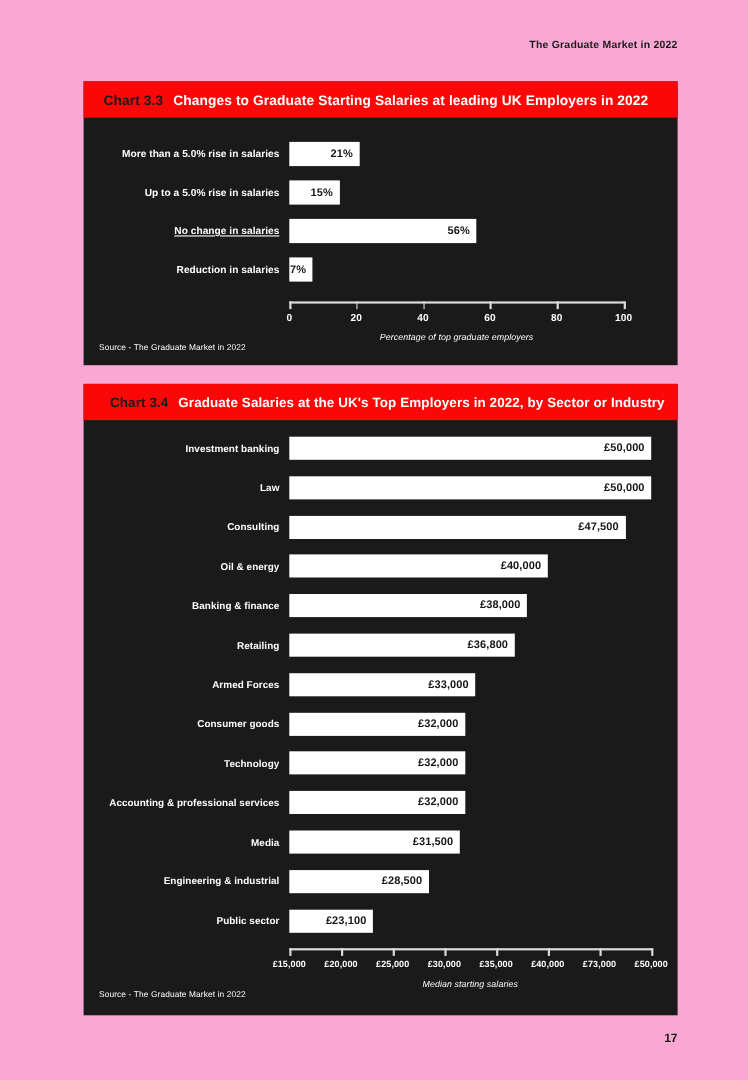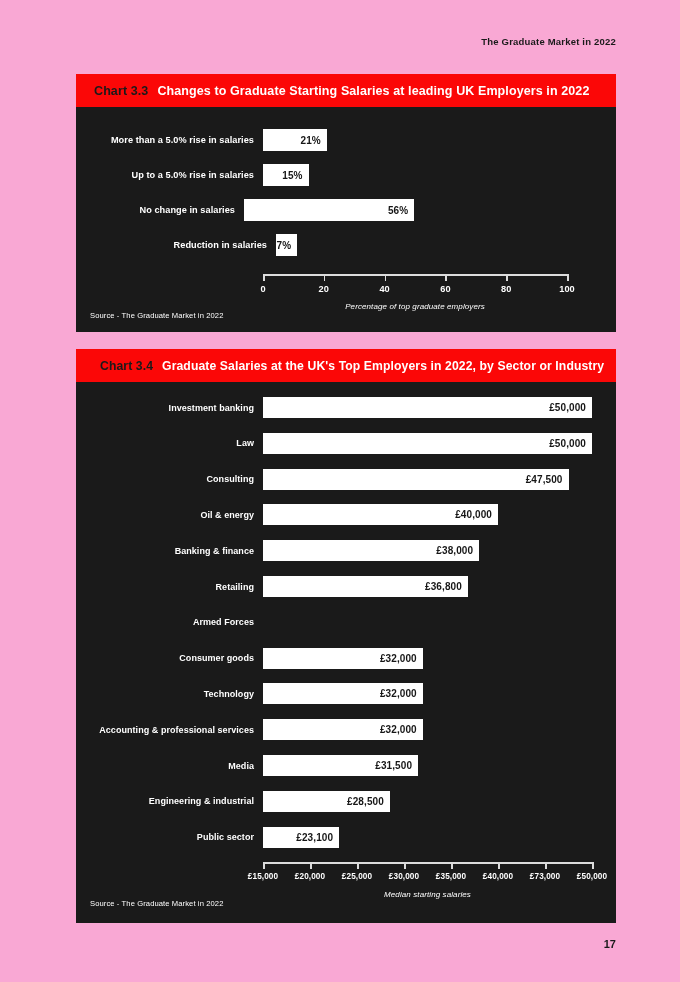--- a/index.html
+++ b/index.html
@@ -109,26 +109,26 @@
             <span class="bar-value">21%</span>
           </div>
         </div>
         <div class="bar-row" style="top: 57px;">
           <div class="bar-label" style="width: 187px;">Up to a 5.0% rise in salaries</div>
           <div class="bar" style="width: 45.6px;">
             <span class="bar-value">15%</span>
           </div>
         </div>
         <div class="bar-row" style="top: 92px;">
-          <div class="bar-label" style="width: 168px;">No change in salaries</div>
+          <div class="bar-label" style="width: 187px; text-decoration: underline;">No change in salaries</div>
           <div class="bar" style="width: 170.24px;">
             <span class="bar-value">56%</span>
           </div>
         </div>
-        <div class="bar-row" style="top: 127px; padding-left: 13px;">
+        <div class="bar-row" style="top: 127px;">
           <div class="bar-label" style="width: 187px;">Reduction in salaries</div>
           <div class="bar" style="width: 21.28px;">
             <span class="bar-value">7%</span>
           </div>
         </div>
         <div class="axis-line" style="left: 187px; top: 167px; width: 305px;"></div>
         <div class="tick" style="left: 187px; top: 167px;"></div>
         <div class="tick-label" style="left: 187px; top: 177px;">0</div>
         <div class="tick" style="left: 247.8px; top: 167px;"></div>
         <div class="tick-label" style="left: 247.8px; top: 177px;">20</div>
@@ -182,20 +182,23 @@
           </div>
         </div>
         <div class="bar-row" style="top: 194px;">
           <div class="bar-label" style="width: 187px;">Retailing</div>
           <div class="bar" style="width: 204.92px;">
             <span class="bar-value">£36,800</span>
           </div>
         </div>
         <div class="bar-row" style="top: 229.8px;">
           <div class="bar-label" style="width: 187px;">Armed Forces</div>
+          <div class="bar" style="width: 169.2px;">
+            <span class="bar-value">£33,000</span>
+          </div>
         </div>
         <div class="bar-row" style="top: 265.6px;">
           <div class="bar-label" style="width: 187px;">Consumer goods</div>
           <div class="bar" style="width: 159.8px;">
             <span class="bar-value">£32,000</span>
           </div>
         </div>
         <div class="bar-row" style="top: 301.4px;">
           <div class="bar-label" style="width: 187px;">Technology</div>
           <div class="bar" style="width: 159.8px;">

